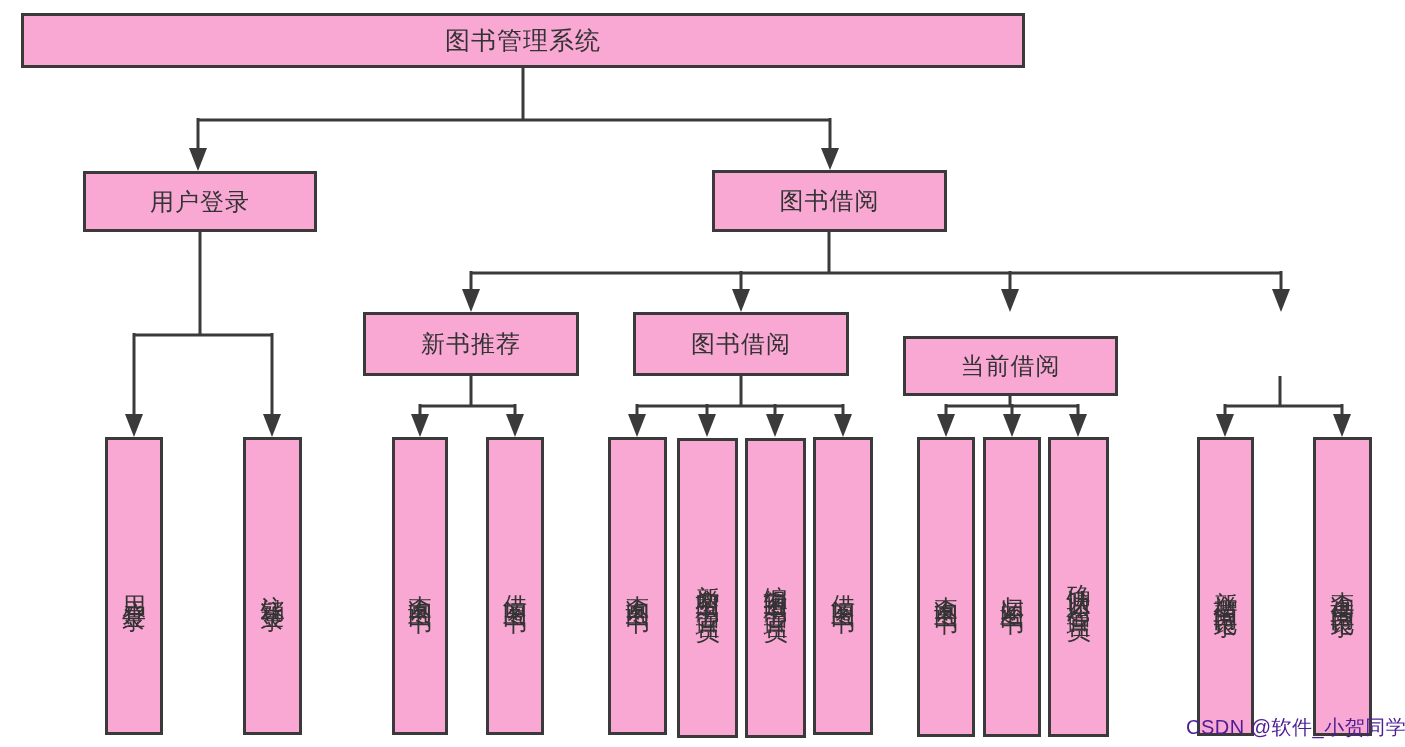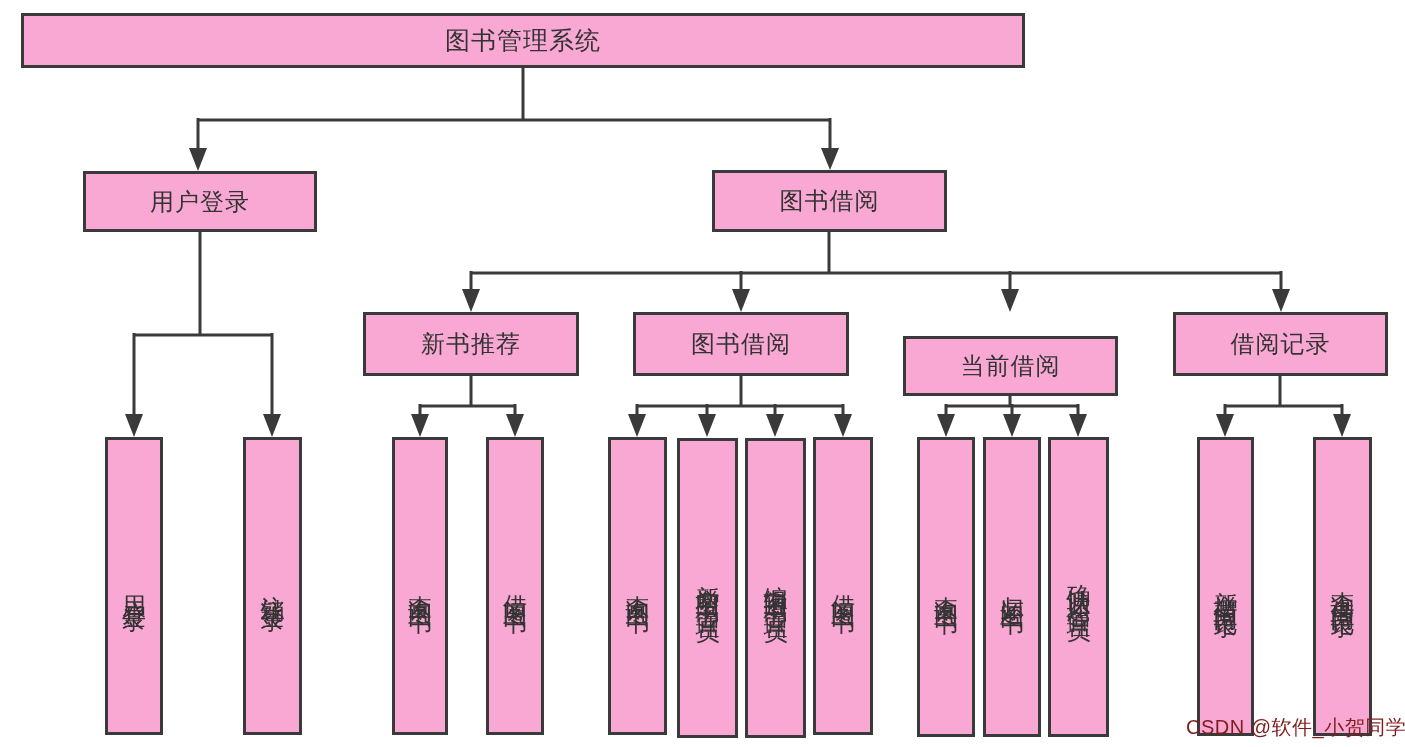--- a/index.html
+++ b/index.html
@@ -19,21 +19,21 @@
   }
   .hbox { font-size:24px; letter-spacing:1px; }
   .hbox.title { font-size:25px; }
   .vbox span {
     writing-mode:vertical-lr; text-orientation:mixed;
     font-size:24px; letter-spacing:5px; line-height:1;
     display:block;
   }
   .watermark {
     position:absolute; z-index:5; white-space:nowrap;
-    font-size:20px; color:#7f1d1d; letter-spacing:0.5px;
+    font-size:20px; color:#4c1d95; letter-spacing:0.5px;
   }
 </style>
 </head>
 <body>
 
 <div class="canvas">
 
   <svg class="wires" viewBox="0 0 1405 747" aria-hidden="true">
 
     <g>
@@ -85,21 +85,20 @@
   </svg>
 
   <div class="hbox title" style="left:21px; top:13px; width:1004px; height:55px;">图书管理系统</div>
 
   <div class="hbox" style="left:83px; top:171px; width:234px; height:61px;">用户登录</div>
   <div class="hbox" style="left:712px; top:170px; width:235px; height:62px;">图书借阅</div>
 
   <div class="hbox" style="left:363px; top:312px; width:216px; height:64px;">新书推荐</div>
   <div class="hbox" style="left:633px; top:312px; width:216px; height:64px;">图书借阅</div>
   <div class="hbox" style="left:903px; top:312px; width:215px; height:60px;margin-top:24px;">当前借阅</div>
-  <div class="hbox" style="left:1173px; top:312px; width:215px; height:64px;">借阅记录</div>
 
   <div class="vbox" style="left:105px; top:437px; width:58px; height:298px;">
     <span>用户登录</span>
   </div>
   <div class="vbox" style="left:243px; top:437px; width:59px; height:298px;">
     <span>注销登录</span>
   </div>
 
   <div class="vbox" style="left:392px; top:437px; width:56px; height:298px;">
     <span>查询图书</span>

